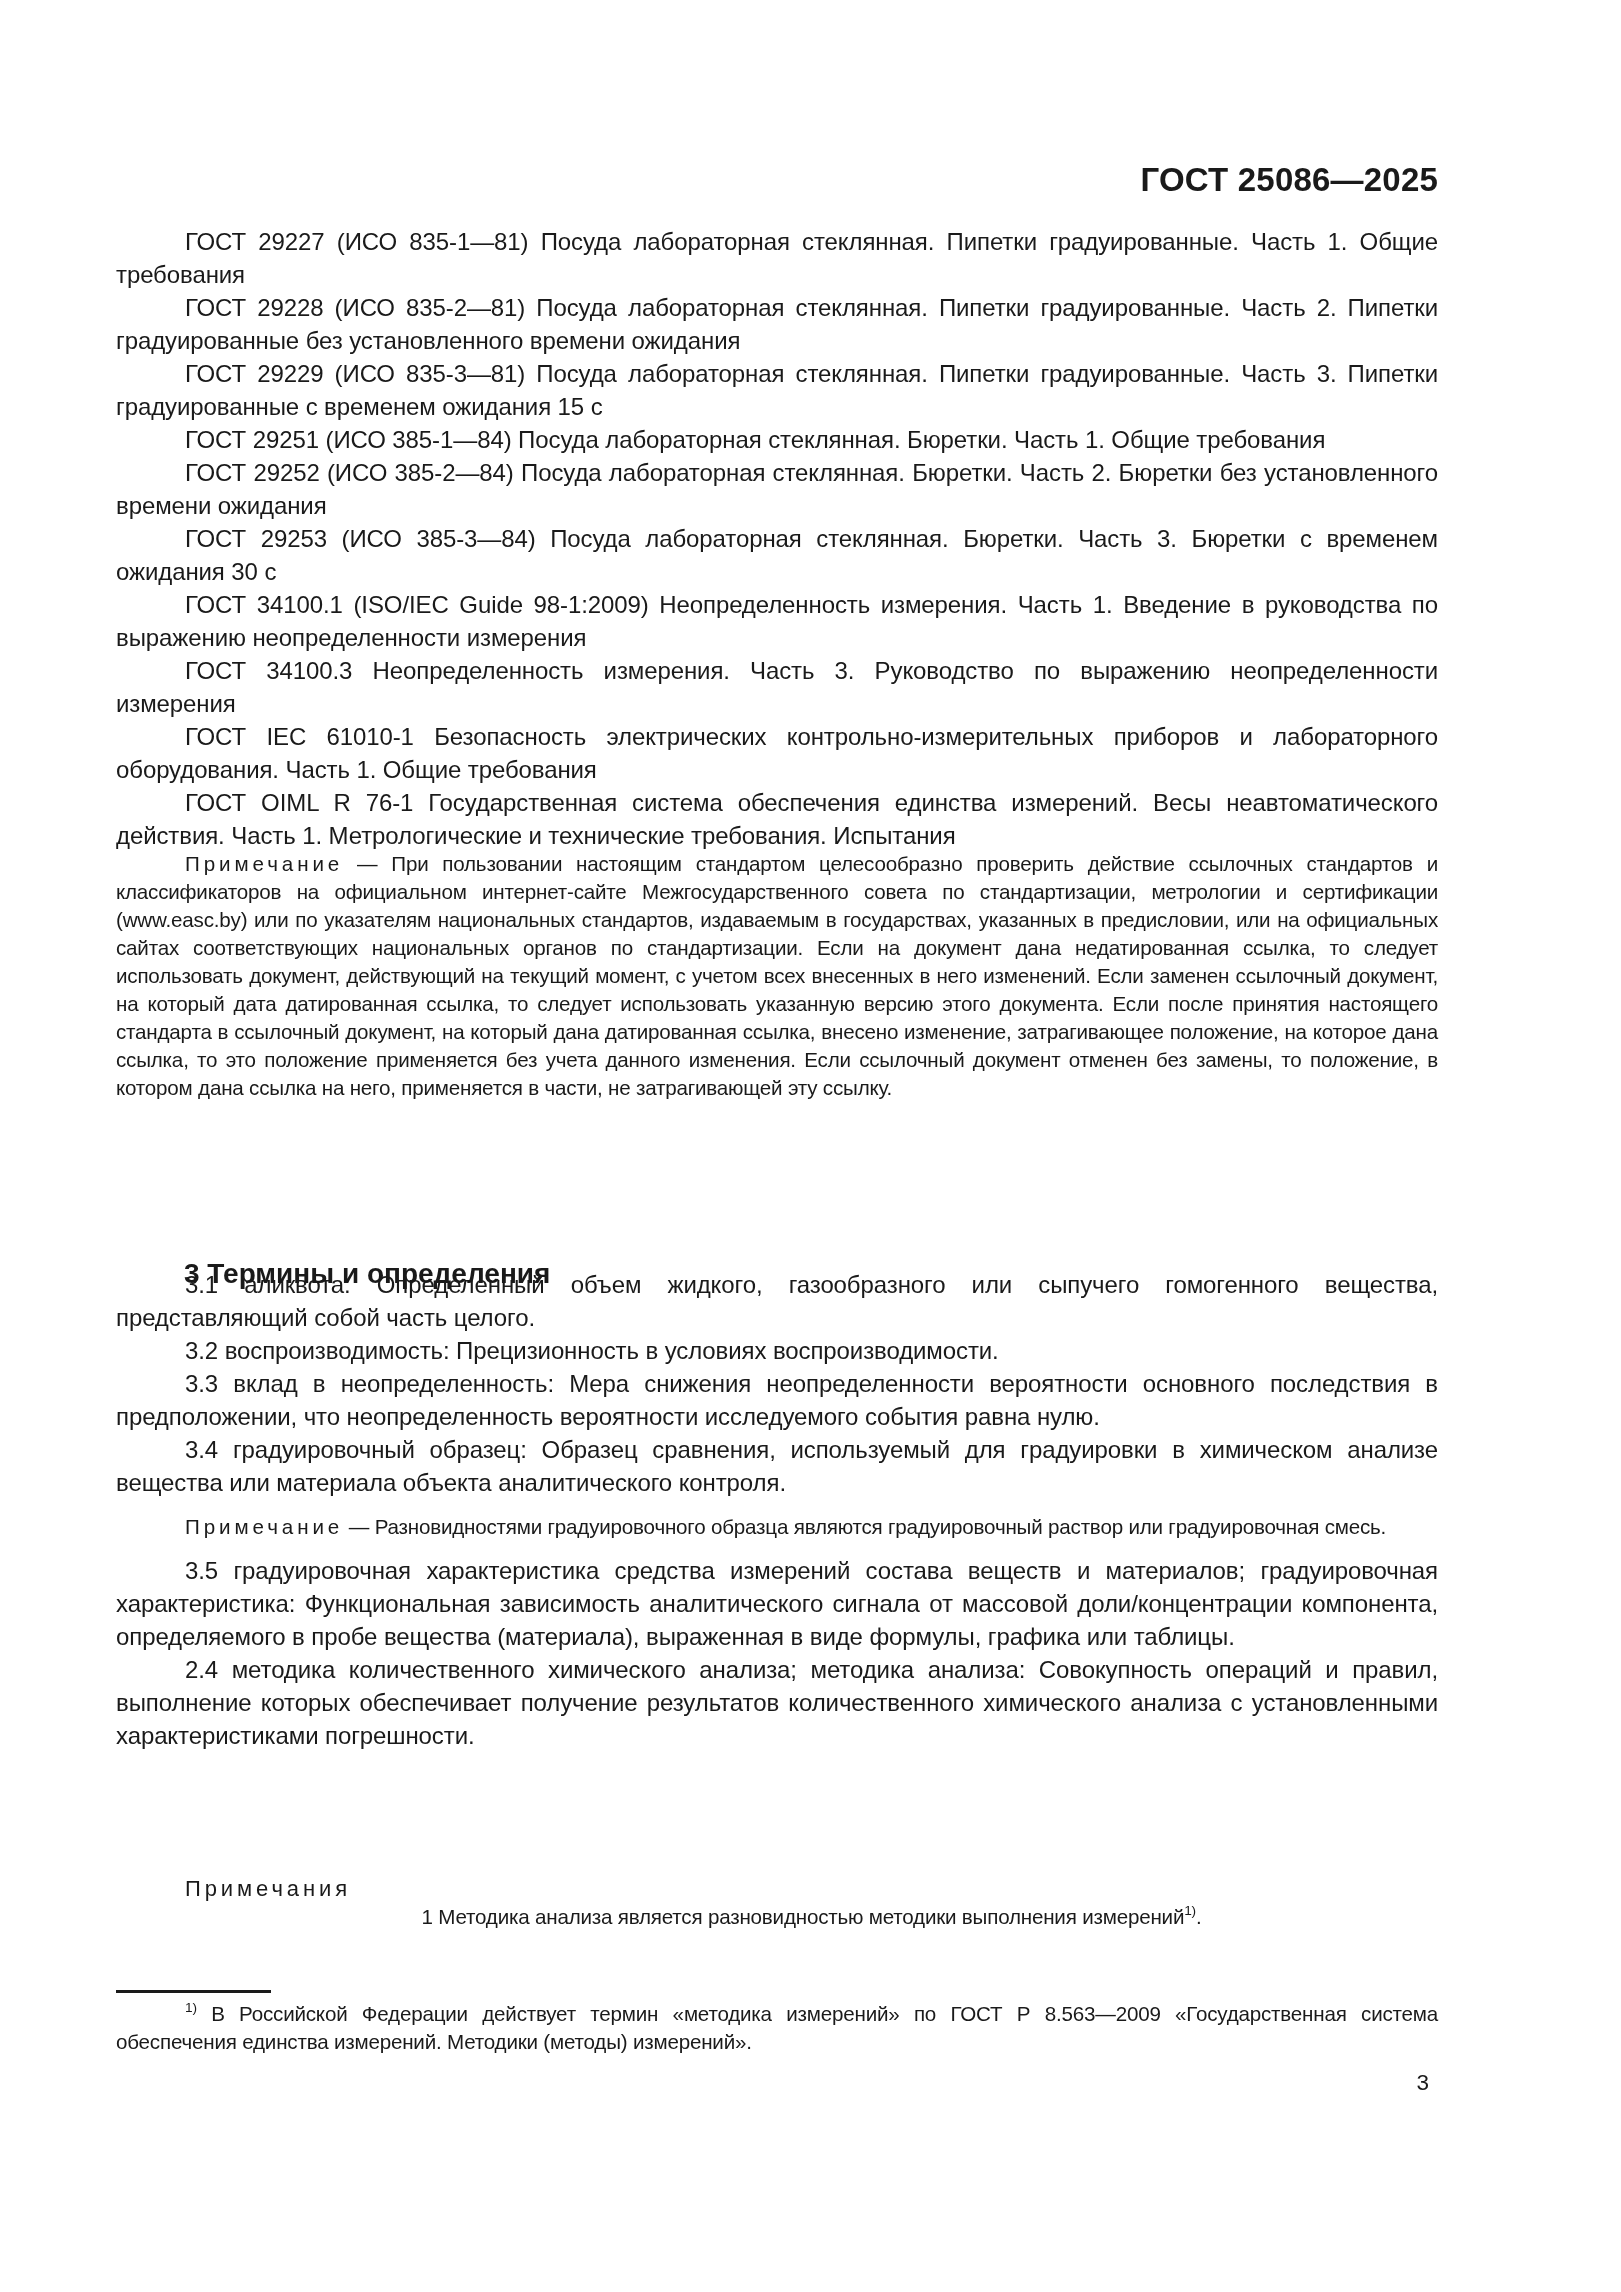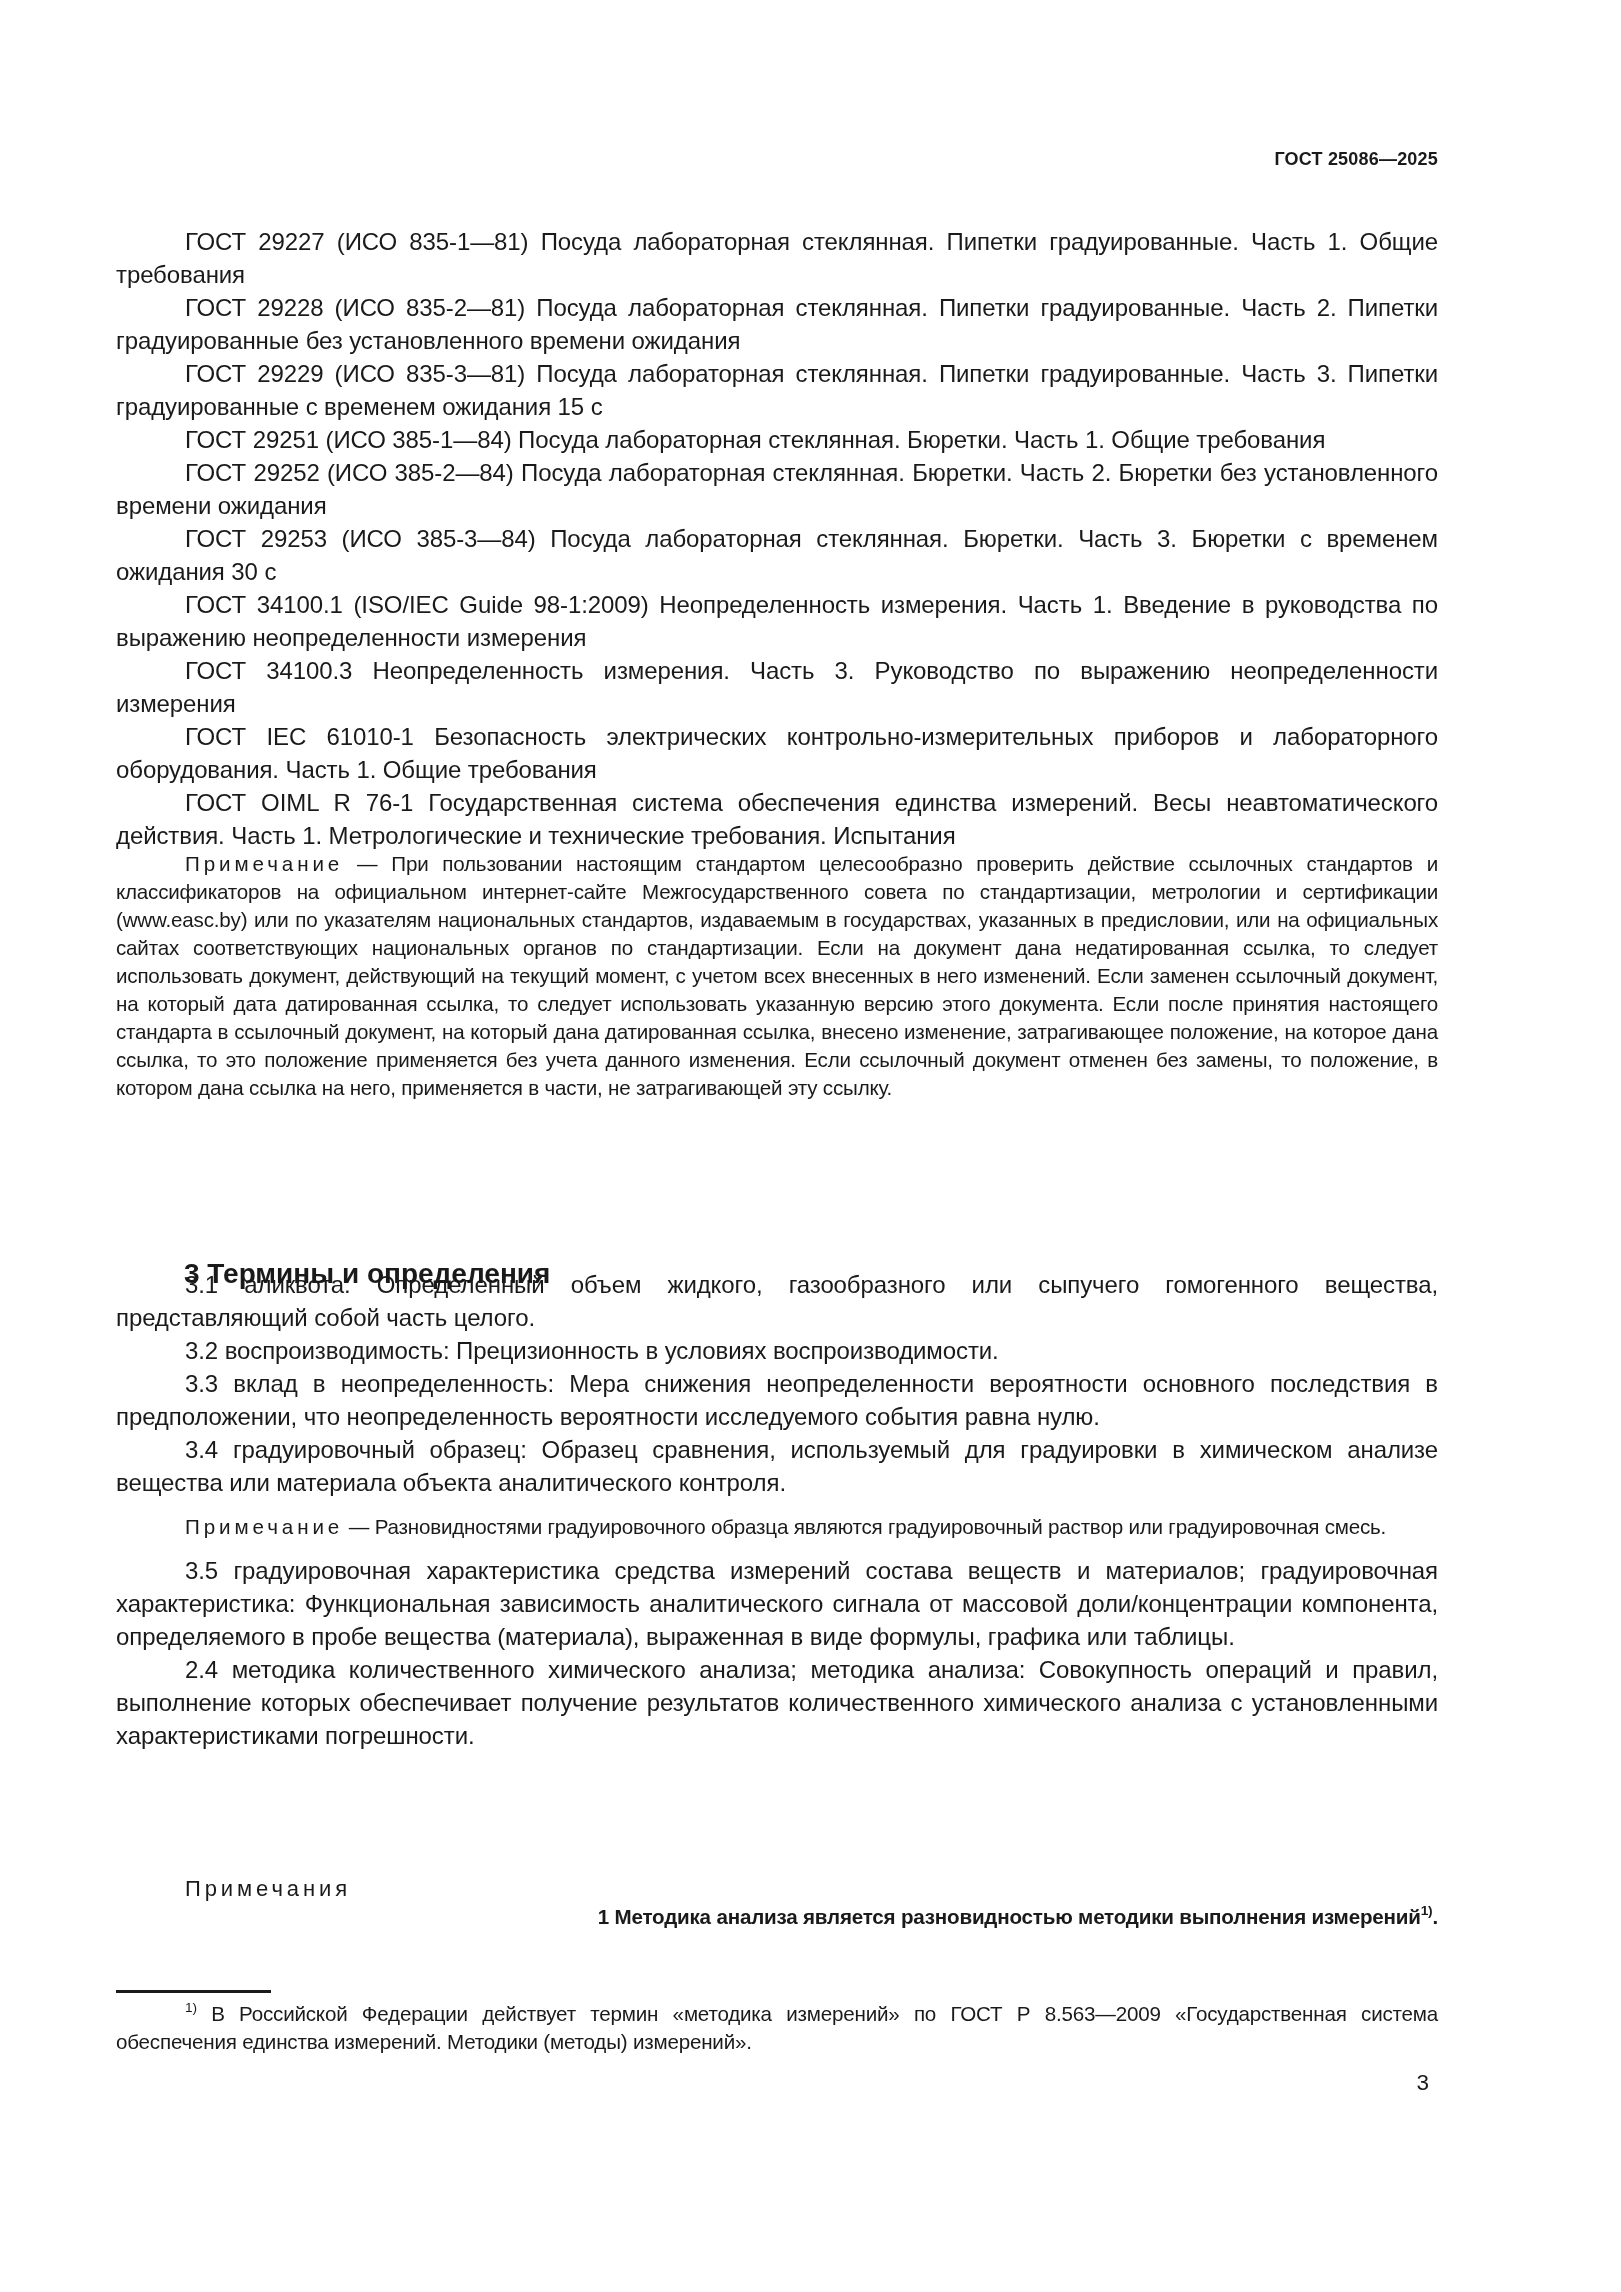--- a/index.html
+++ b/index.html
@@ -1,31 +1,31 @@
 <!DOCTYPE html>
 <html><head>
 <meta charset="utf-8">
 <style>
   html, body { margin: 0; padding: 0; background: #ffffff; }
   body { width: 1621px; height: 2293px; position: relative; overflow: hidden;
          font-family: "Liberation Sans", sans-serif; color: #1a1a1a; }
-  .hdr { position: absolute; top: 149px; right: 183px; font-weight: bold; font-size: 18px;
+  .hdr { position: absolute; top: 161px; right: 183px; font-weight: bold; font-size: 33px;
          letter-spacing: 0.2px; }
   .refs { position: absolute; left: 116px; top: 225px; width: 1322px; }
   p { margin: 0; text-align: justify; }
   .body-p { font-size: 24px; line-height: 33px; text-indent: 69px; letter-spacing: -0.1px; }
   .note { font-size: 20.6px; line-height: 28px; text-indent: 69px; letter-spacing: -0.2px; }
   .sp { letter-spacing: 3.9px; }
   .block1-note { position: absolute; left: 116px; top: 850px; width: 1322px; }
   .section-head { position: absolute; left: 184px; top: 1218px; font-size: 28px; font-weight: bold; margin-top: 40px; }
   .terms { position: absolute; left: 116px; top: 1268px; width: 1322px; }
   .term-note { margin-top: 13.7px; margin-bottom: 13.7px; }
   b { font-weight: normal; }
   .notes2 { position: absolute; left: 116px; top: 1875px; width: 1322px; }
-  .notes2 .note { text-indent: 0; padding-left: 69px; text-align: right; font-weight: bold; }
+  .notes2 .note { text-indent: 0; padding-left: 69px; text-align: center; }
   .notes2 .hd { padding-left: 69px; font-size: 22px; line-height: 28px; letter-spacing: 3.9px; }
   sup { font-size: 13.7px; vertical-align: 8.8px; line-height: 0; }
   .fn-rule { position: absolute; left: 116px; top: 1990px; width: 155px; height: 2.9px; background: #1a1a1a; }
   .footnote { position: absolute; left: 116px; top: 2000px; width: 1322px; }
   .footnote p { font-size: 20.6px; line-height: 28px; text-indent: 69px; letter-spacing: -0.2px; }
   .pagenum { position: absolute; top: 2070px; right: 192px; font-size: 22.5px; }
 </style>
 </head>
 <body>
 

